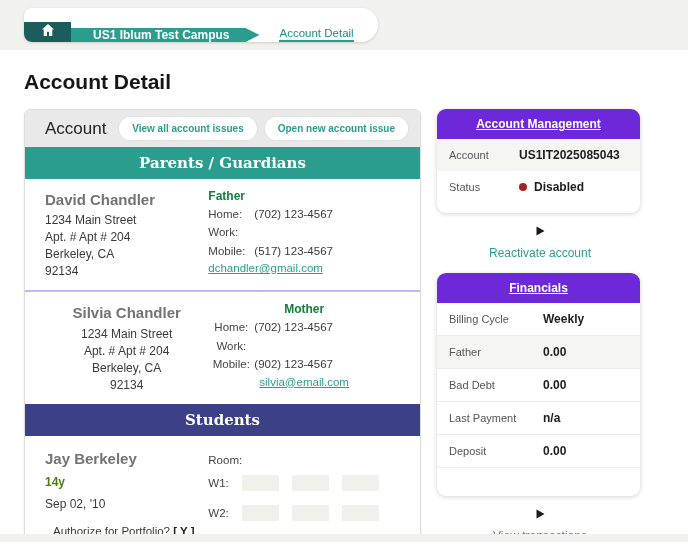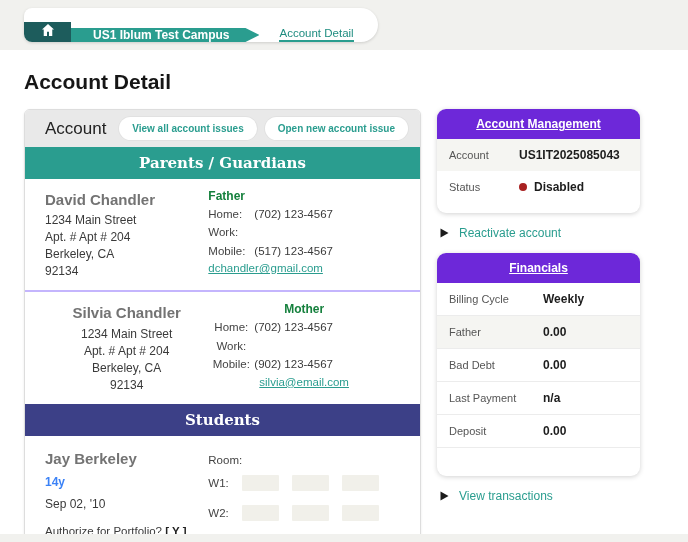--- a/index.html
+++ b/index.html
@@ -81,23 +81,23 @@
   .person-left  { width:46%; font-size:12px; line-height:1.42; }
   .person-right { width:54%; font-size:11.5px; }
   .person-name  { color:#737373; font-weight:bold; font-size:15px; margin-bottom:2px; cursor:pointer; }
   .relation { font-size:12px; color:#15803d; font-weight:600; margin-bottom:2px; }
   .phone-row { display:flex; line-height:1.6; }
   .phone-label { width:46px; color:#444; }
   .phone-value { color:#3a3a3a; }
   .email-link { color:#2a9d8f; text-decoration:underline; margin-top:2px; display:inline-block; cursor:pointer; }
   
   .student-row { display:flex; padding:12px 20px 14px; }
-  .stu-age { font-weight:bold; color:#3b82f6; font-size:12px; margin-top:5px; }
+  .stu-age { font-weight:bold; color:#4d7c0f; font-size:12px; margin-top:5px; }
   .stu-dob { font-size:12px; margin-top:5px; }
-  .auth-line { font-size:11.5px; margin-top:10px; }
+  .auth-line { font-size:11.5px; margin-top:10px;margin-left:8px; }
   .auth-line b { color:#222; }
   .enroll-title { color:#2a9d8f; font-weight:bold; font-size:12.5px; }
   .enroll-label { font-size:11.5px; margin-top:6px; color:#444; }
   .slot-row { display:flex; align-items:center; margin-top:9px; }
   .slot-row .enroll-label { margin:0; width:34px; }
   .slot { width:37px; height:16px; background:#f1f0ea; margin-right:13px; border-radius:1px; }
   
   .panel {
     background:#fff; border-radius:9px; overflow:hidden;
     box-shadow:0 1px 5px rgba(0,0,0,0.18);
@@ -114,21 +114,21 @@
   .row-alt { background:#f5f5f2; }
   .fin-row { border-bottom:1px solid #ececec; }
   .status-dot {
     width:8px; height:8px; border-radius:50%; background:#a82121;
     display:inline-block; margin-right:7px;
   }
   .panel-pad { height:10px; }
   .panel-pad-lg { height:28px; }
   .action-link {
     display:flex; align-items:center; gap:10px;
-    margin:13px 0 13px 3px; cursor:pointer;
+    margin:13px 0 13px 3px; cursor:pointer;flex-direction:column;
   }
   .action-link span { color:#2a9d8f; font-size:12px; }
   
   .footer-strip {
     position:absolute; left:0; bottom:0; width:688px; height:8px;
     background:#f1f1ee;
   }
 </style>
 </head>
 <body>

